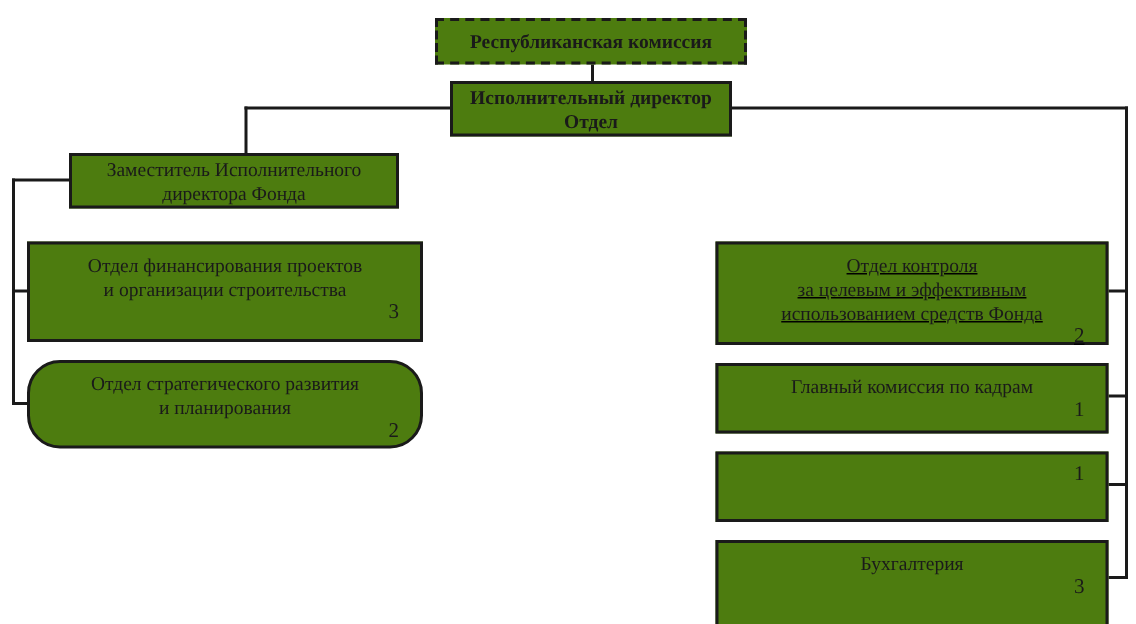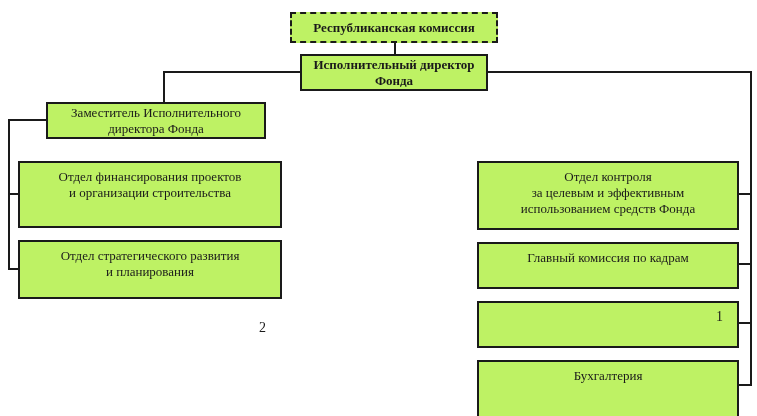--- a/index.html
+++ b/index.html
@@ -11,21 +11,21 @@
   .canvas {
     position: relative;
     width: 757px;
     height: 416px;
     background: #ffffff;
     overflow: hidden;
   }
   .node {
     position: absolute;
     border: 2px solid #1a1a1a;
-    background: #bef264;
+    background: #4d7c0f;
     box-sizing: border-box;
     display: flex;
     flex-direction: column;
     align-items: stretch;
   }
   .node.dashed {
     border: 2px dashed #1a1a1a;
   }
   .node.centered {
     justify-content: center;
@@ -35,21 +35,20 @@
     line-height: 16px;
     color: #1a1a1a;
     text-align: center;
     white-space: pre-line;
   }
   .label.bold {
     font-weight: bold;
   }
   .unit {
     padding-top: 6px;
-    gap: 40px;
   }
   .count {
     font-size: 14px;
     line-height: 16px;
     color: #1a1a1a;
     text-align: right;
     padding-right: 14px;
   }
   .hline, .vline {
     position: absolute;
@@ -76,41 +75,41 @@
   <div class="hline" style="left:739px; top:263px; width:11px;"></div>
   <div class="hline" style="left:739px; top:322px; width:11px;"></div>
   <div class="hline" style="left:739px; top:384px; width:11px;"></div>
 
   <div class="node dashed centered" style="left:290px; top:12px; width:208px; height:31px;">
     <div class="label bold">Республиканская комиссия</div>
   </div>
 
   <div class="node centered" style="left:300px; top:54px; width:188px; height:37px;">
     <div class="label bold">Исполнительный директор
-Фонда</div>
+Отдел</div>
   </div>
 
   <div class="node centered" style="left:46px; top:102px; width:220px; height:37px;">
     <div class="label">Заместитель Исполнительного
 директора Фонда</div>
   </div>
 
   <div class="node unit" style="left:18px; top:161px; width:264px; height:67px;">
     <div class="label">Отдел финансирования проектов
 и организации строительства</div>
     <div class="count">3</div>
   </div>
 
-  <div class="node unit" style="left:18px; top:240px; width:264px; height:59px;">
+  <div class="node unit" style="left:18px; top:240px; width:264px; height:59px;border-radius:22px;">
     <div class="label">Отдел стратегического развития
 и планирования</div>
     <div class="count">2</div>
   </div>
 
-  <div class="node unit" style="left:477px; top:161px; width:262px; height:69px;">
+  <div class="node unit" style="left:477px; top:161px; width:262px; height:69px;text-decoration:underline;">
     <div class="label">Отдел контроля
 за целевым и эффективным
 использованием средств Фонда</div>
     <div class="count">2</div>
   </div>
 
   <div class="node unit" style="left:477px; top:242px; width:262px; height:47px;">
     <div class="label">Главный комиссия по кадрам</div>
     <div class="count">1</div>
   </div>

